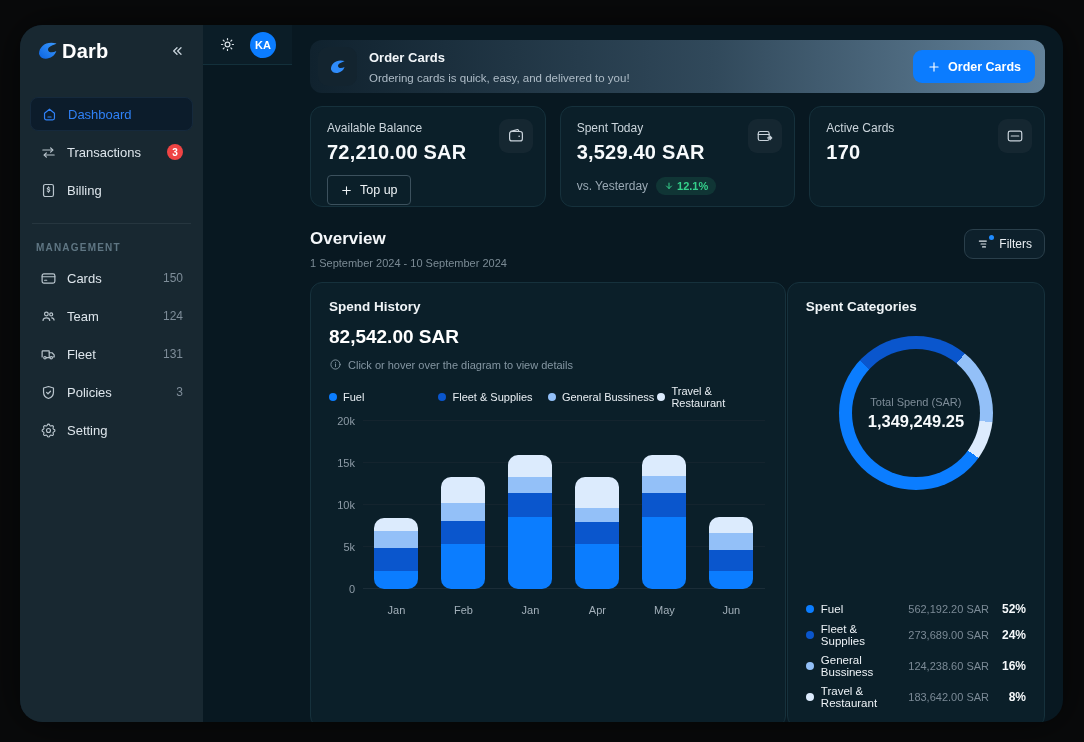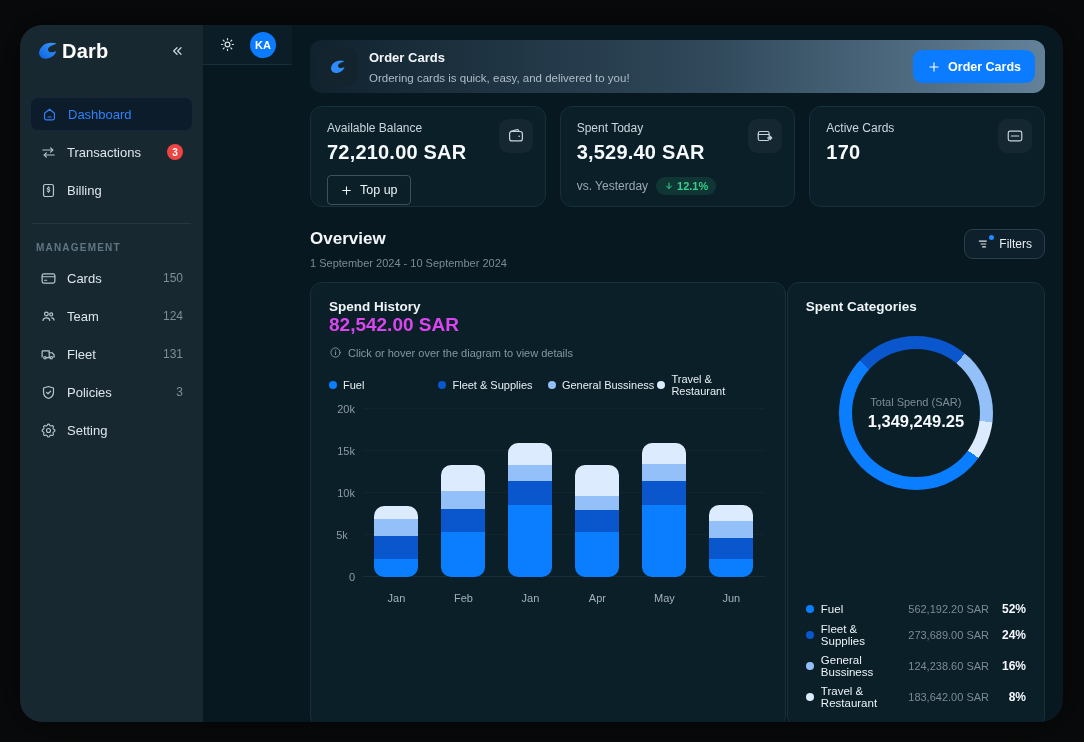--- a/index.html
+++ b/index.html
@@ -57,21 +57,21 @@
   .btn-filters { background:#0d202b; border:1px solid #2a3f4b; color:#e9eef2; border-radius:9px; height:30px; padding:0 12px; font-size:12px; display:flex; align-items:center; gap:8px; cursor:pointer; font-family:inherit; }
   .filter-ic { position:relative; display:flex; color:#dfe6ec; }
   .filter-dot { position:absolute; top:-2px; right:-3px; width:5px; height:5px; background:#1f8bff; border-radius:50%; }
 
   
   .charts { display:flex; gap:1px; margin-top:13px; height:446px; }
   .chart-card { padding:16px 18px; }
   .spend-card { flex:537; min-width:0; }
   .cat-card { flex:270; min-width:0; display:flex; flex-direction:column; }
   .chart-title { color:#eff4f7; font-size:13.5px; font-weight:600; }
-  .spend-total { color:#d946ef; font-size:19px; font-weight:700; }
+  .spend-total { color:#ffffff; font-size:19px; font-weight:700; margin-top:12px; }
   .hint { display:flex; align-items:center; gap:6px; color:#8496a2; font-size:11px; margin-top:10px; }
   .legend { display:flex; margin-top:14px; }
   .legend-item { flex:1; display:flex; align-items:center; gap:6px; color:#e8eef3; font-size:11px; }
   .dot { width:8px; height:8px; border-radius:50%; flex-shrink:0; }
 
   
   .plot { position:relative; height:200px; margin-top:8px; }
   .gridline { position:absolute; left:34px; right:2px; height:1px; background:#14242e; }
   .gridline.zero { background:#1b2d38; }
   .ytick { position:absolute; left:0; width:26px; text-align:right; color:#8d9ba6; font-size:11px; }
@@ -351,21 +351,21 @@
               </div>
               <div class="legend-item">
                 <span class="dot" style="background: rgb(220, 235, 253);"></span>
                 <span>Travel &amp; Restaurant</span>
               </div>
             </div>
           <div class="plot">
               <div class="gridline zero" style="bottom: 28px;"></div>
               <div class="ytick" style="bottom: 22px;">0</div>
               <div class="gridline" style="bottom: 70px;"></div>
-              <div class="ytick" style="bottom: 64px; text-align: center;">5k</div>
+              <div class="ytick" style="bottom: 64px;">5k</div>
               <div class="gridline" style="bottom: 112px;"></div>
               <div class="ytick" style="bottom: 106px;">10k</div>
               <div class="gridline" style="bottom: 154px;"></div>
               <div class="ytick" style="bottom: 148px;">15k</div>
               <div class="gridline" style="bottom: 196px;"></div>
               <div class="ytick" style="bottom: 190px;">20k</div>
               <div class="cols">
                 <div class="cell">
                   <div class="bar">
                     <div style="height: 17.64px; background: rgb(11, 125, 255);"></div>

